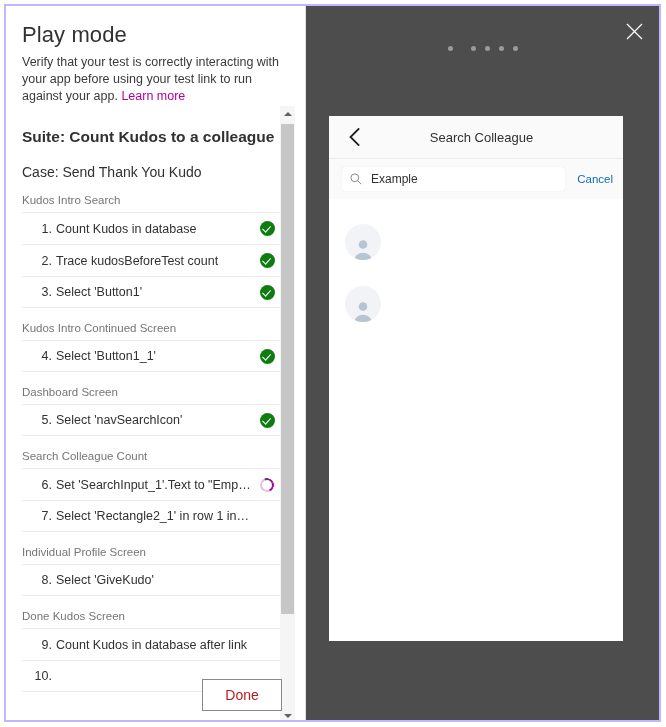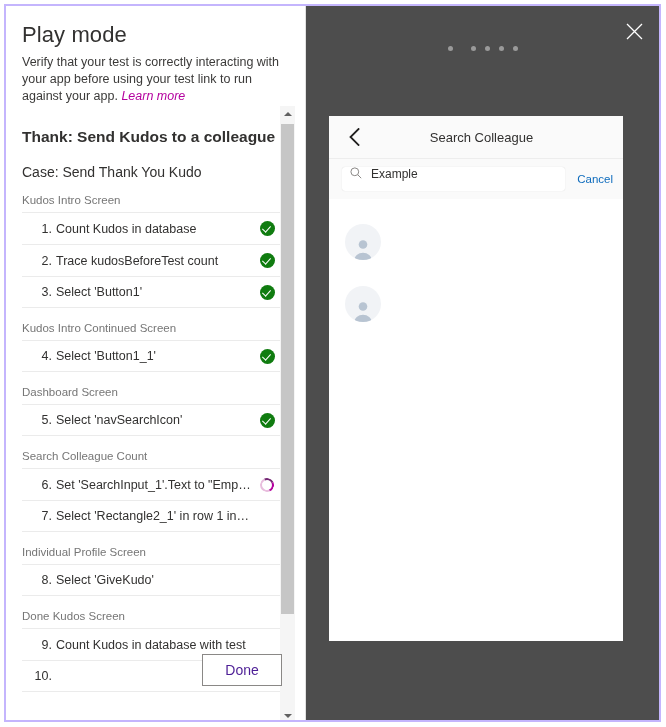--- a/index.html
+++ b/index.html
@@ -54,21 +54,20 @@
     color: #3b3a39;
     line-height: 17px;
     margin: 0;
     max-width: 272px;
   }
   .link {
     color: #a4262c00;
     color: #b4009e;
     text-decoration: none;
     cursor: pointer;
-    font-style: italic;
   }
 
   
   #scroll-region {
     position: absolute;
     left: 0;
     top: 100px;
     width: 289px;
     height: 617px;
     overflow: hidden;
@@ -188,27 +187,27 @@
     position: absolute;
     right: 0; top: 0;
     width: 1px; height: 100%;
     background: #e1e1e1;
   }
 
   
   #done-button {
     position: absolute;
     left: 196px;
-    top: 648px;
+    top: 673px;
     width: 80px;
     height: 32px;
     background: #ffffff;
     border: 1px solid #8a8886;
     font-size: 14px;
-    color: #4c1d95;
+    color: #b91c1c;
     font-family: "Liberation Sans", sans-serif;
     cursor: pointer;
     padding: 0;
   }
 
   
   #preview-panel {
     position: relative;
     flex: 1 1 auto;
     background: #4d4d4d;
@@ -278,21 +277,21 @@
     align-items: center;
     padding: 0 10px 0 13px;
     box-sizing: border-box;
   }
   #search-field {
     flex: 1;
     height: 24px;
     background: #ffffff;
     border-radius: 3px;
     display: flex;
-    align-items: flex-start;
+    align-items: center;
     padding: 0 8px;
     box-sizing: border-box;
     border: none;
     box-shadow: 0 0 1px rgba(0,0,0,.18);
   }
   #search-icon { margin-right: 9px; display: flex; }
   #search-value {
     font-size: 12px;
     color: #323130;
     border: none;
@@ -338,25 +337,25 @@
 
   <div id="left-panel">
 
     <div id="panel-header">
       <h1 class="title">Play mode</h1>
       <p class="subtitle"><span>Verify that your test is correctly interacting with your app before using your test link to run against your app. </span><a class="link" style="color: rgb(180, 0, 158);">Learn more</a></p>
     </div>
 
     <div id="scroll-region">
       <div id="scroll-inner">
-        <div class="suite-title">Thank: Send Kudos to a colleague</div>
+        <div class="suite-title">Suite: Count Kudos to a colleague</div>
         <div class="case-title">Case: Send Thank You Kudo</div>
         <div id="groups-container">
             <div class="screen-group">
-              <div class="screen-label">Kudos Intro Screen</div>
+              <div class="screen-label">Kudos Intro Search</div>
               <div class="step-row">
                 <span class="step-num">1.</span>
                 <span class="step-text">Count Kudos in database</span>
                 <span class="step-status">
                   <span class="icon-pass" style="background: rgb(16, 124, 16);"></span>
                 </span>
               </div>
               <div class="step-row">
                 <span class="step-num">2.</span>
                 <span class="step-text">Trace kudosBeforeTest count</span>
@@ -412,21 +411,21 @@
               <div class="step-row">
                 <span class="step-num">8.</span>
                 <span class="step-text">Select 'GiveKudo'</span>
                 <span class="step-status"></span>
               </div>
             </div>
             <div class="screen-group">
               <div class="screen-label">Done Kudos Screen</div>
               <div class="step-row">
                 <span class="step-num">9.</span>
-                <span class="step-text">Count Kudos in database with test</span>
+                <span class="step-text">Count Kudos in database after link</span>
                 <span class="step-status"></span>
               </div>
               <div class="step-row">
                 <span class="step-num">10.</span>
                 <span class="step-status"></span>
               </div>
             </div>
           </div>
       </div>
     </div>

